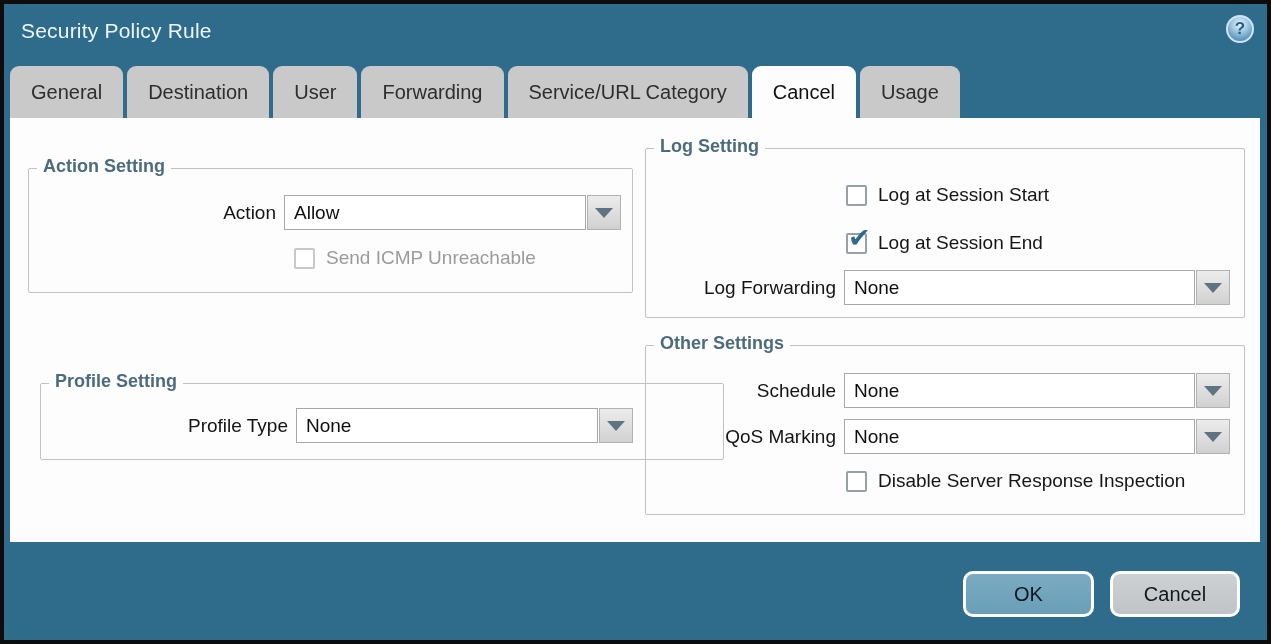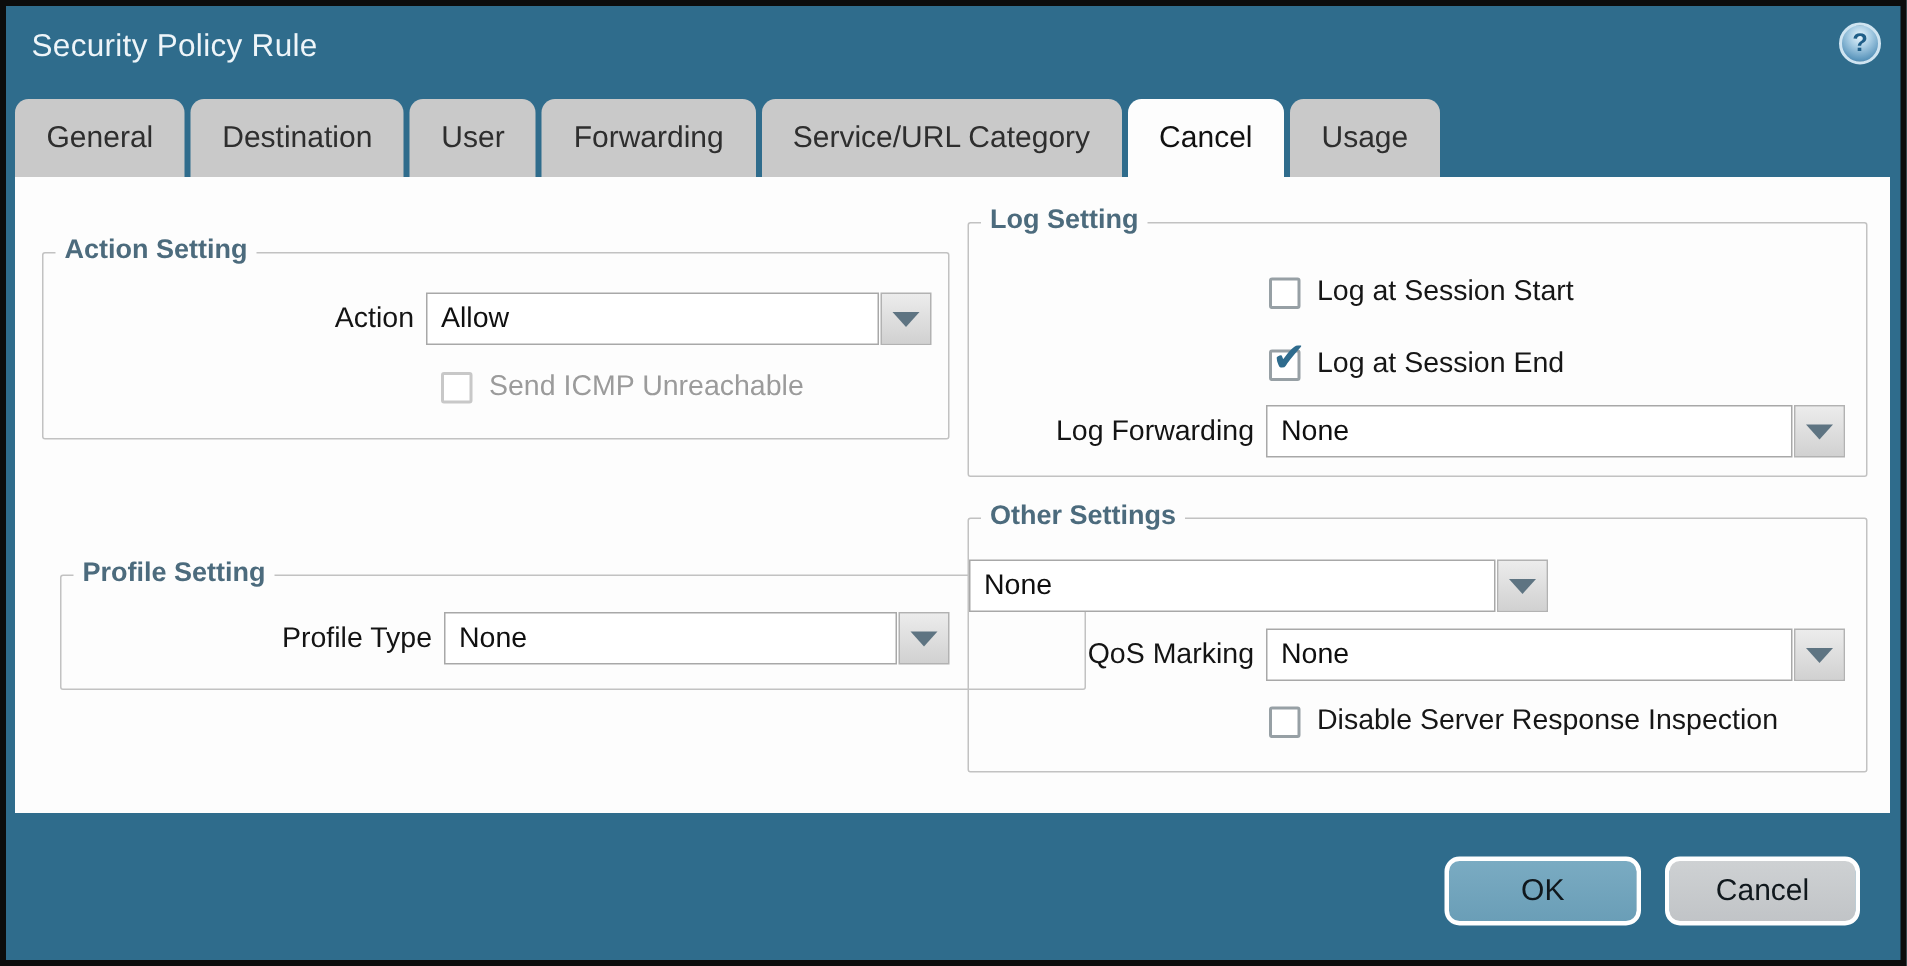--- a/index.html
+++ b/index.html
@@ -282,20 +282,21 @@
           <div class="combo-btn">
             <div class="tri-down"></div>
           </div>
         </div>
       </div>
     </div>
 
     <div class="groupbox" id="gb-other">
       <div class="groupbox-legend">Other Settings</div>
       <div class="row" id="row-schedule">
+        <div class="form-label label-w-right">Schedule</div>
         <div class="combo">
           <div class="combo-field cf-right">None</div>
           <div class="combo-btn">
             <div class="tri-down"></div>
           </div>
         </div>
       </div>
       <div class="row" id="row-qos">
         <div class="form-label label-w-right">QoS Marking</div>
         <div class="combo">

